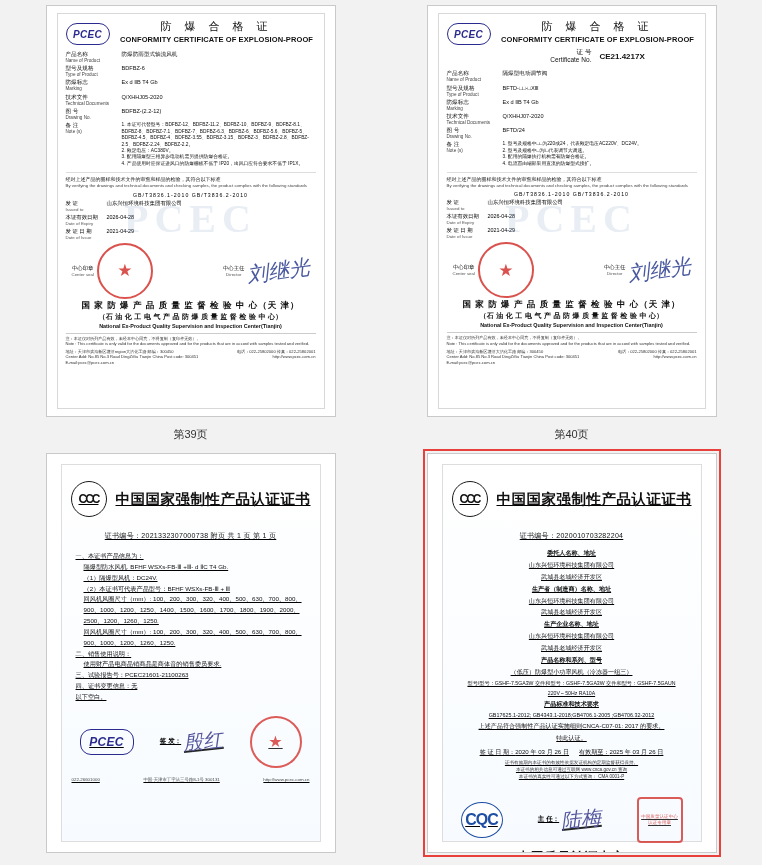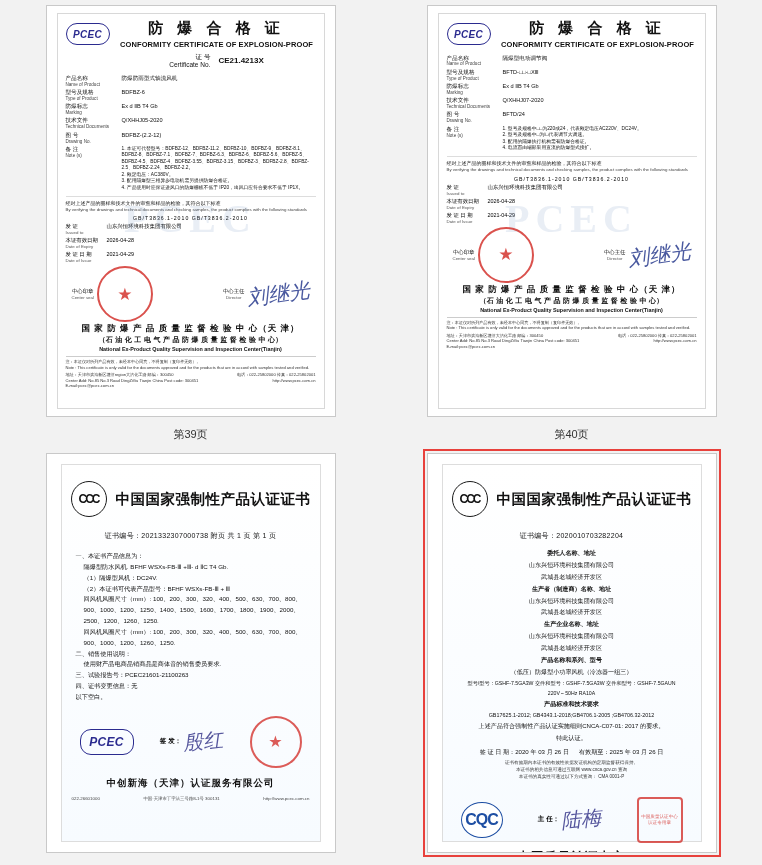--- a/index.html
+++ b/index.html
@@ -82,22 +82,22 @@
     justify-content: center;
     flex: 0 0 auto;
     margin-top: 3px;
     letter-spacing: 0.3px;
   }
   .ex-title-wrap {
     flex: 1;
     text-align: center;
   }
   .ex-title-cn {
-    font-size: 15px;
-    font-weight: bold;
+    font-size: 11px;
+    font-weight: normal;
     letter-spacing: 5px;
     color: #111;
     line-height: 1.1;
   }
   .ex-title-en {
     font-size: 7.5px;
     font-weight: bold;
     color: #111;
     letter-spacing: 0.1px;
     margin-top: 3px;
@@ -260,20 +260,21 @@
     pointer-events: none;
     font-family: "Liberation Serif", serif;
   }
 
   
   .ccc-inner {
     position: absolute;
     inset: 10px 14px 10px 14px;
     border: 1px solid #dddddd;
     background: linear-gradient(180deg,#ffffff 0%, #f7fbff 100%);
+    text-decoration: underline;
   }
   .ccc-head {
     display: flex;
     align-items: center;
     justify-content: center;
     gap: 9px;
     padding-top: 16px;
   }
   .ccc-mark {
     width: 34px;
@@ -402,27 +403,20 @@
   <div class="page-cell">
     <div class="doc-frame cert-ex">
       <div class="ex-inner">
         <div class="watermark">PCEC</div>
 
         <div class="ex-head">
           <div class="pcec-logo">PCEC</div>
           <div class="ex-title-wrap">
             <div class="ex-title-cn">防 爆 合 格 证</div>
             <div class="ex-title-en">CONFORMITY CERTIFICATE OF EXPLOSION-PROOF</div>
-            <div class="ex-certno">
-              <div class="lbl">
-                <div>证 号</div>
-                <div>Certificate No.</div>
-              </div>
-              <div class="val">CE21.4213X</div>
-            </div>
           </div>
         </div>
 
         <div class="ex-fields">
           <div class="ex-row">
             <div class="k">
                 <span class="cn">产品名称</span>
                 <span class="en">Name of Product</span>
               </div>
             <div class="v">防爆防雨型式轴流风机</div>
@@ -539,20 +533,27 @@
   <div class="page-cell">
     <div class="doc-frame cert-ex">
       <div class="ex-inner">
         <div class="watermark">PCEC</div>
 
         <div class="ex-head">
           <div class="pcec-logo">PCEC</div>
           <div class="ex-title-wrap">
             <div class="ex-title-cn">防 爆 合 格 证</div>
             <div class="ex-title-en">CONFORMITY CERTIFICATE OF EXPLOSION-PROOF</div>
+            <div class="ex-certno">
+              <div class="lbl">
+                <div>证 号</div>
+                <div>Certificate No.</div>
+              </div>
+              <div class="val">CE21.4217X</div>
+            </div>
           </div>
         </div>
 
         <div class="ex-fields">
           <div class="ex-row">
             <div class="k">
                 <span class="cn">产品名称</span>
                 <span class="en">Name of Product</span>
               </div>
             <div class="v">隔爆型电动调节阀</div>
@@ -688,21 +689,20 @@
           <div>以下空白。</div>
         </div>
         <div class="ccc-sign">
           <div class="pcec-logo" style="width:52px;height:24px;font-size:12px;margin-top:0">PCEC</div>
           <div style="display:flex;align-items:center;gap:2px;">
             <div class="dir-lbl">签  发：</div>
             <div class="sign-name">殷红</div>
           </div>
           <div class="red-round-seal">★</div>
         </div>
-        <div class="ccc-foot-org" style="font-size:9.5px;margin-top:6px">中创新海（天津）认证服务有限公司</div>
         <div class="ccc-foot-line">
           <span>022-26601000</span>
           <span>中国·天津市丁字沽三号路8-1号 300131</span>
           <span>http://www.pcec.com.cn</span>
         </div>
       </div>
     </div>
     <div class="page-label"></div>
   </div>
 

